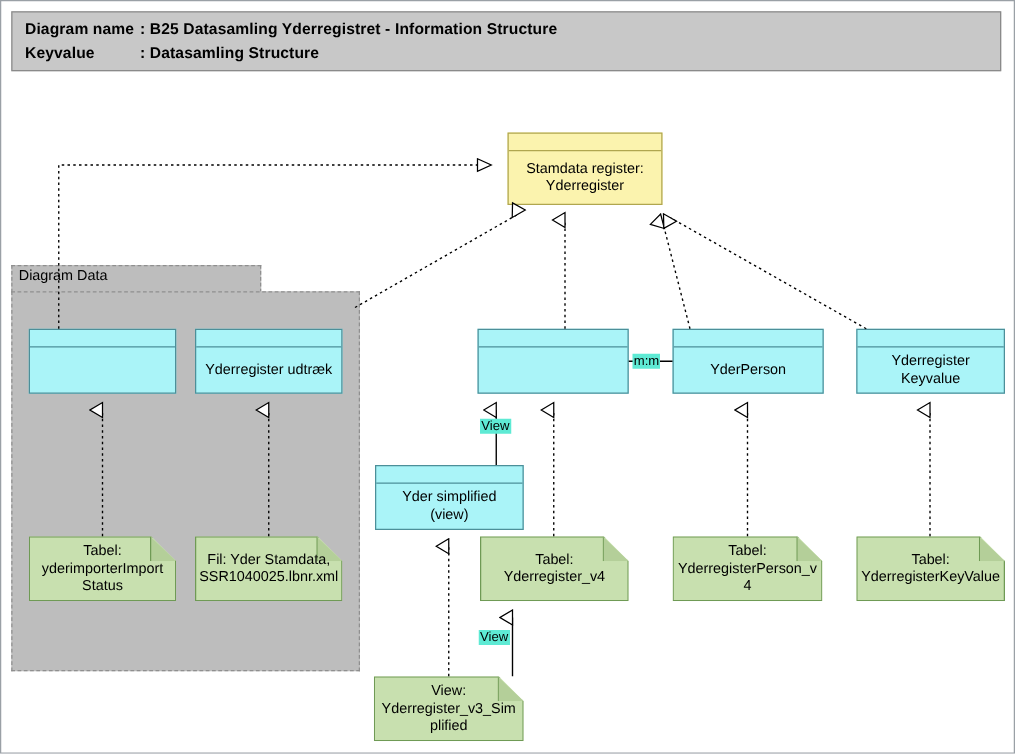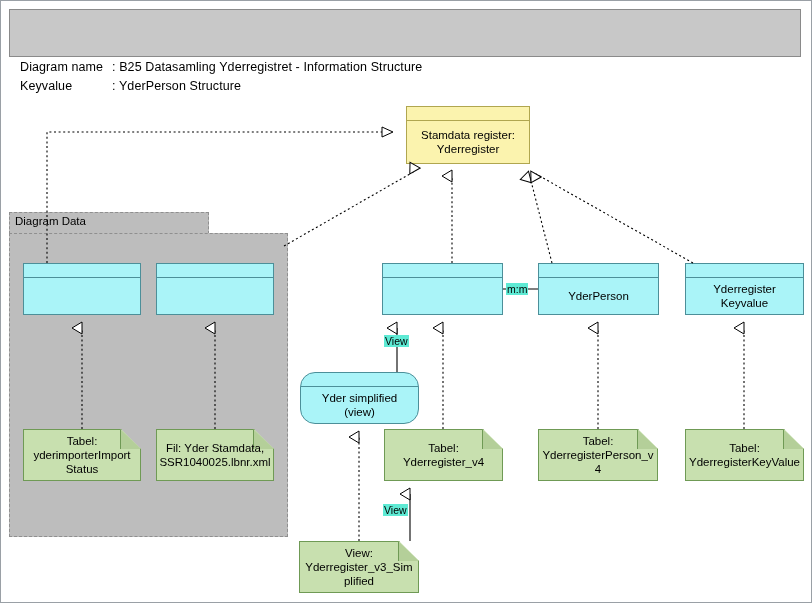--- a/index.html
+++ b/index.html
@@ -3,22 +3,22 @@
 <meta charset="utf-8">
 <style>
   html,body{margin:0;padding:0;background:#ffffff;}
   body{font-family:"Liberation Sans",sans-serif;}
   #canvas{position:relative;width:812px;height:603px;background:#ffffff;
           border:1px solid #9aa0a6;box-sizing:border-box;overflow:hidden;}
 
   
   #titlebar{position:absolute;left:8px;top:8px;width:792px;height:48px;
             background:#c8c8c8;border:1px solid #8a8a8a;box-sizing:border-box;}
-  .title-line{position:absolute;left:10px;font-size:12.5px;font-weight:normal;color:#000;
-              white-space:pre;letter-spacing:.1px;margin-top:44px;}
+  .title-line{position:absolute;left:10px;font-size:12.5px;font-weight:bold;color:#000;
+              white-space:pre;letter-spacing:.1px;}
   #title-l1{top:6px;}
   #title-l2{top:25px;}
   .tl-label{display:inline-block;width:92px;}
 
   
   .group{position:absolute;background:#bdbdbd;border:1px dashed #8f8f8f;box-sizing:border-box;}
   #group-tab{left:8px;top:211px;width:200px;height:22px;border-bottom:none;}
   #group-body{left:8px;top:232px;width:279px;height:304px;}
   #group-label{position:absolute;left:14px;top:214px;font-size:11.5px;color:#000;}
 
@@ -49,49 +49,50 @@
   .edge-label{position:absolute;font-size:10.5px;color:#000;background:#5eead4;
               padding:0 1px;white-space:nowrap;}
 </style>
 </head>
 <body>
 
 <div id="canvas">
 
   <div id="titlebar">
     <div class="title-line" id="title-l1"><span class="tl-label">Diagram name</span><span>: B25 Datasamling Yderregistret - Information Structure</span></div>
-    <div class="title-line" id="title-l2"><span class="tl-label">Keyvalue</span><span>: YderPerson Structure</span></div>
+    <div class="title-line" id="title-l2"><span class="tl-label">Keyvalue</span><span>: Datasamling Structure</span></div>
   </div>
 
   <div class="group" id="group-tab"></div>
   <div class="group" id="group-body"></div>
   <div id="group-label">Diagram Data</div>
 
   <div class="node yellow" style="left: 405px; top: 105px; width: 124px; height: 58px;">
       <div class="hdr"></div>
       <div class="body">Stamdata register:<br>Yderregister</div>
     </div>
     <div class="node blue" style="left: 22px; top: 262px; width: 118px; height: 52px;">
       <div class="hdr"></div>
     </div>
     <div class="node blue" style="left: 155px; top: 262px; width: 118px; height: 52px;">
       <div class="hdr"></div>
+      <div class="body">Yderregister udtræk</div>
     </div>
     <div class="node blue" style="left: 381px; top: 262px; width: 121px; height: 52px;">
       <div class="hdr"></div>
     </div>
     <div class="node blue" style="left: 537px; top: 262px; width: 121px; height: 52px;">
       <div class="hdr"></div>
       <div class="body">YderPerson</div>
     </div>
     <div class="node blue" style="left: 684px; top: 262px; width: 119px; height: 52px;">
       <div class="hdr"></div>
       <div class="body">Yderregister<br>Keyvalue</div>
     </div>
-    <div class="node blue" style="left: 299px; top: 371px; width: 119px; height: 52px; border-radius: 15px;">
+    <div class="node blue" style="left: 299px; top: 371px; width: 119px; height: 52px;">
       <div class="hdr"></div>
       <div class="body">Yder simplified<br>(view)</div>
     </div>
     <div class="note" style="left: 22px; top: 428px; width: 118px; height: 52px;">
       <div class="shape"></div>
       <div class="fold"></div>
       <div class="txt">Tabel:<br>yderimporterImport<br>Status</div>
     </div>
     <div class="note" style="left: 155px; top: 428px; width: 118px; height: 52px;">
       <div class="shape"></div>

